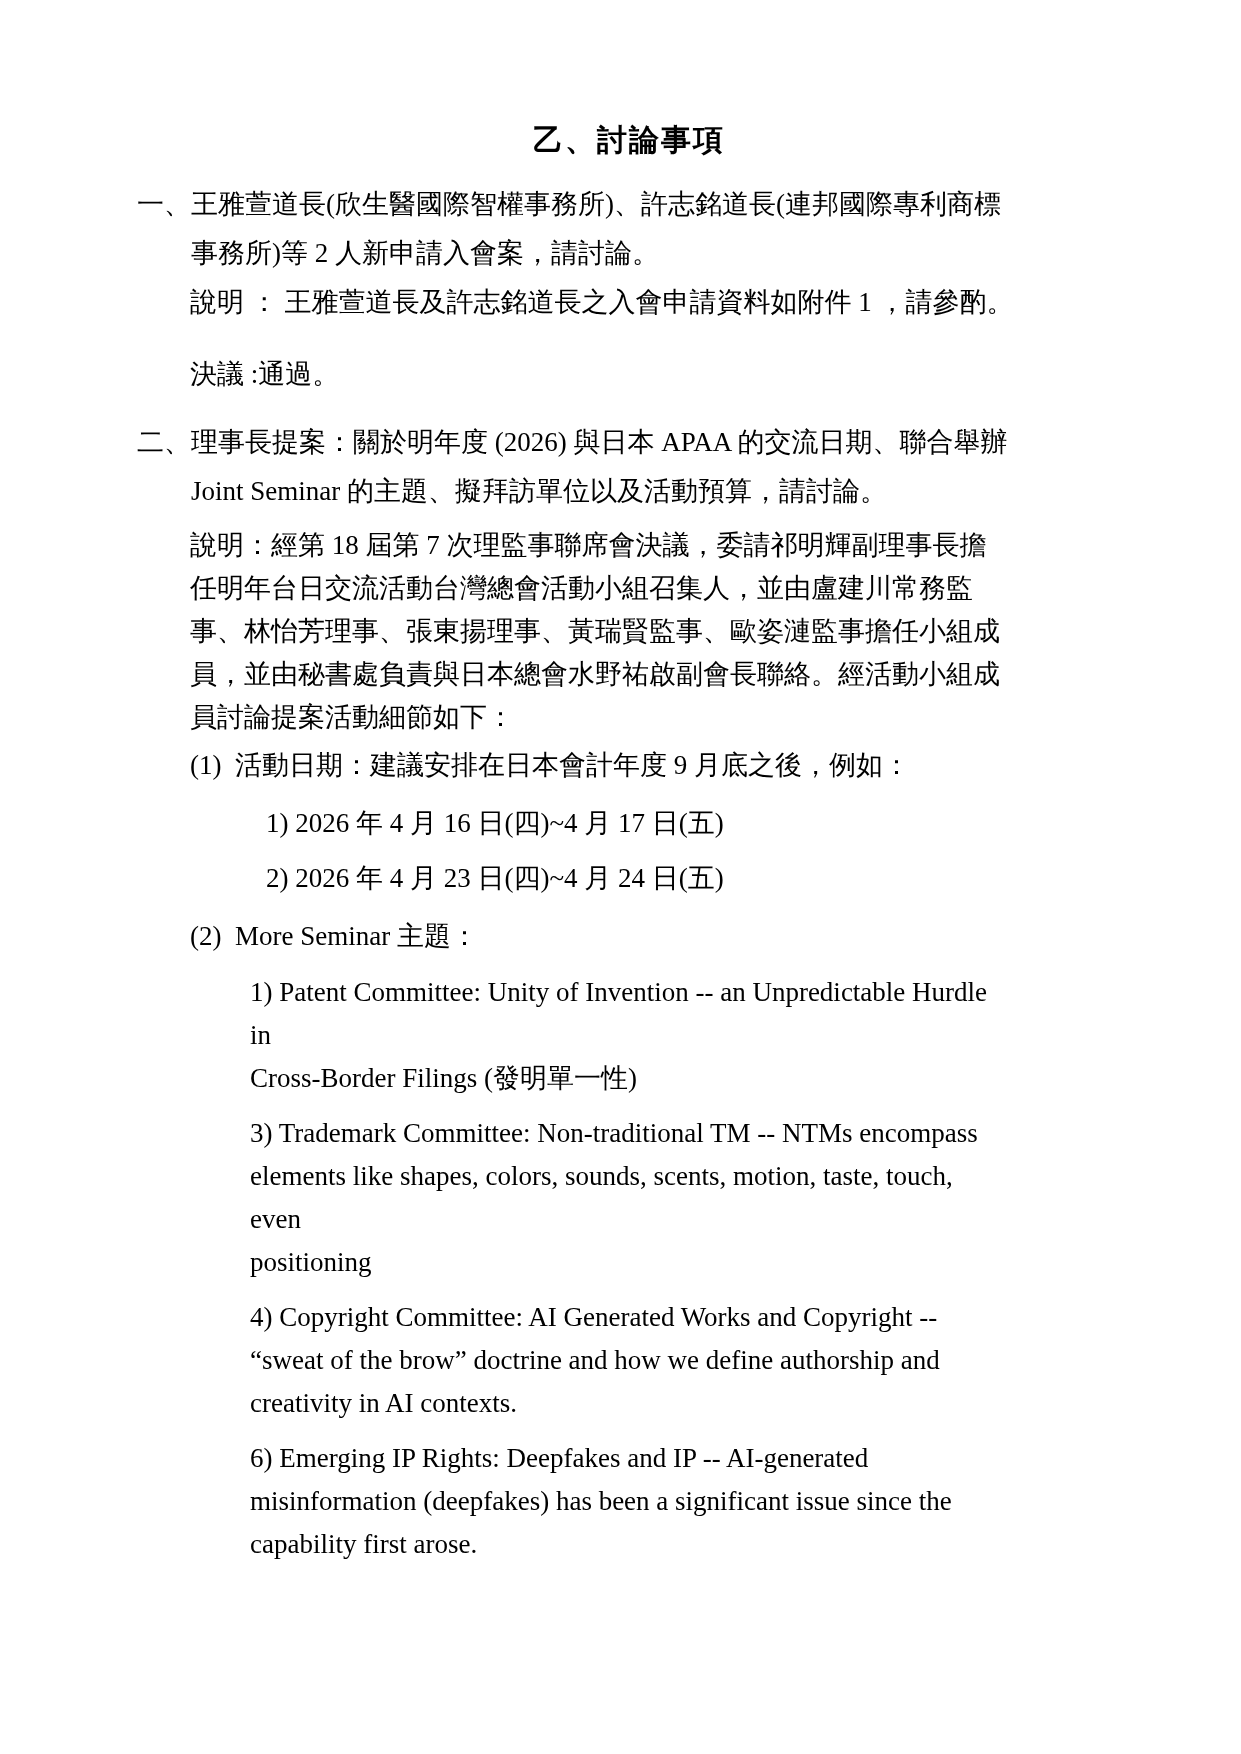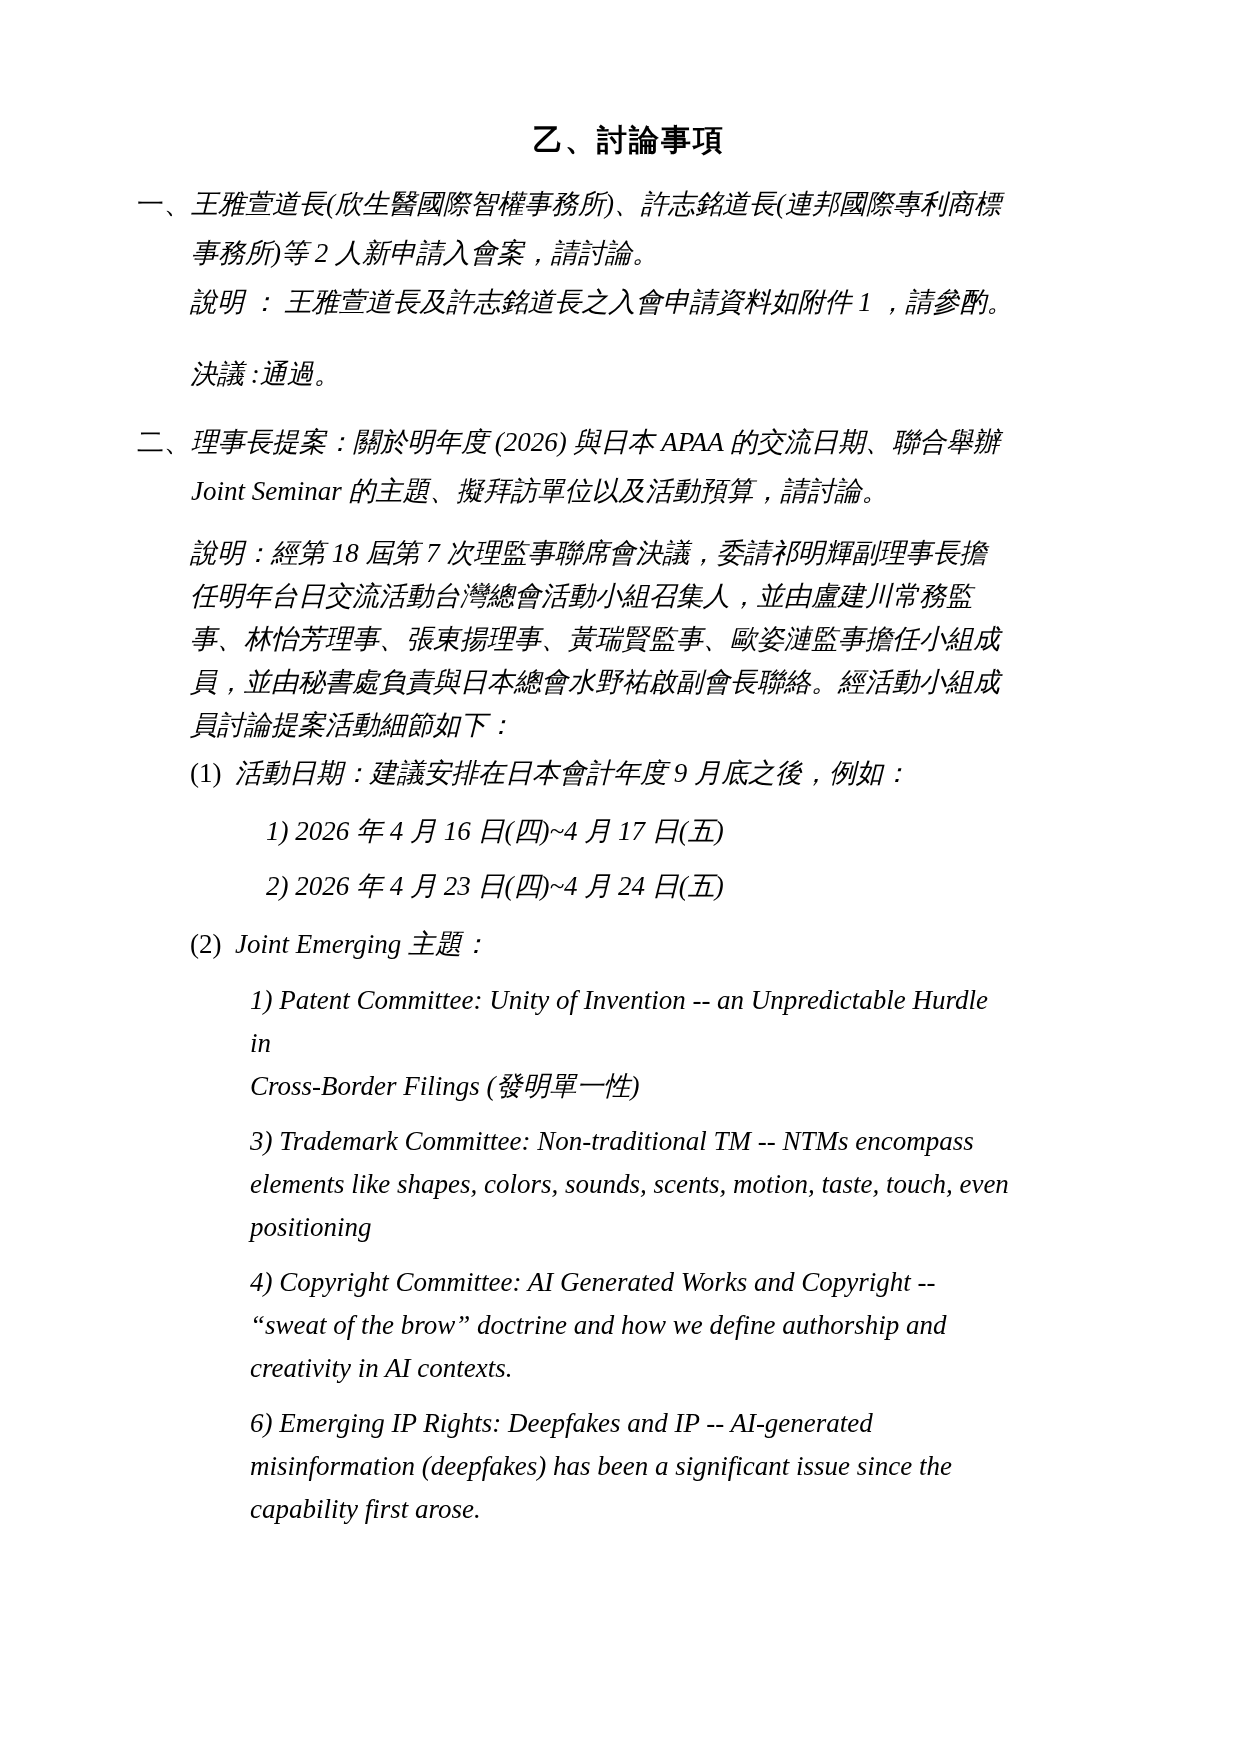--- a/index.html
+++ b/index.html
@@ -15,28 +15,28 @@
     padding: 120px 120px 40px 137px;
   }
   .title {
     font-size: 30px;
     font-weight: bold;
     text-align: center;
     line-height: 40px;
     margin: 0 0 0 0;
     letter-spacing: 2px;
   }
-  .t { white-space: pre-line; font-style: italic; }
+  .t { white-space: pre-line; }
   
   .item { display: flex; margin: 20px 0 0 0; line-height: 49px; }
   .item .num { flex: 0 0 48px; }
   .item .body { flex: 1 1 auto; }
   
   .exp { margin: 0 0 0 53px; line-height: 48px; }
-  .exp2 { margin: 16px 0 0 53px; line-height: 43px; }
+  .exp2 { margin: 8px 0 0 53px; line-height: 43px; }
   .res { margin: 24px 0 0 53px; line-height: 48px; }
   
   .sub { display: flex; margin: 4px 0 0 53px; line-height: 45px; }
   .sub .num { flex: 0 0 45px; }
   .sub .body { flex: 1 1 auto; }
   
   .dates { margin: 2px 0 0 113px; line-height: 39px; }
   .dates .opt { margin: 16px; }
   
   .topic {
@@ -77,21 +77,21 @@
     <span class="num">(1)</span>
     <span class="body t">活動日期：建議安排在日本會計年度 9 月底之後，例如：</span>
   </div>
   <div class="dates">
     <p class="opt t">1) 2026 年 4 月 16 日(四)~4 月 17 日(五)</p>
     <p class="opt t">2) 2026 年 4 月 23 日(四)~4 月 24 日(五)</p>
   </div>
 
   <div class="sub mt8">
     <span class="num">(2)</span>
-    <span class="body t">Joint Emerging 主題：</span>
+    <span class="body t">More Seminar 主題：</span>
   </div>
   <p class="topic t">1) Patent Committee: Unity of Invention -- an Unpredictable Hurdle in
 Cross-Border Filings (發明單一性)</p>
   <p class="topic t">3) Trademark Committee: Non-traditional TM -- NTMs encompass
 elements like shapes, colors, sounds, scents, motion, taste, touch, even
 positioning</p>
   <p class="topic t">4) Copyright Committee: AI Generated Works and Copyright --
 “sweat of the brow” doctrine and how we define authorship and
 creativity in AI contexts.</p>
   <p class="topic t">6) Emerging IP Rights: Deepfakes and IP -- AI-generated

